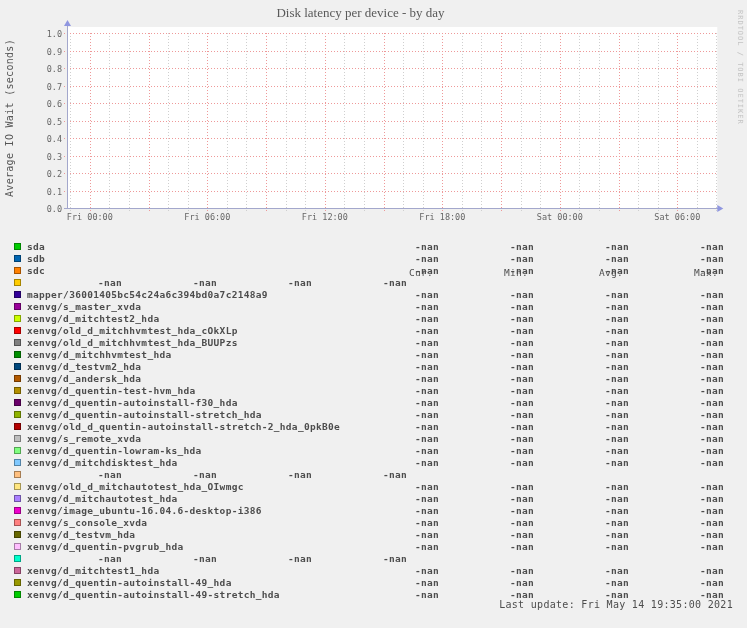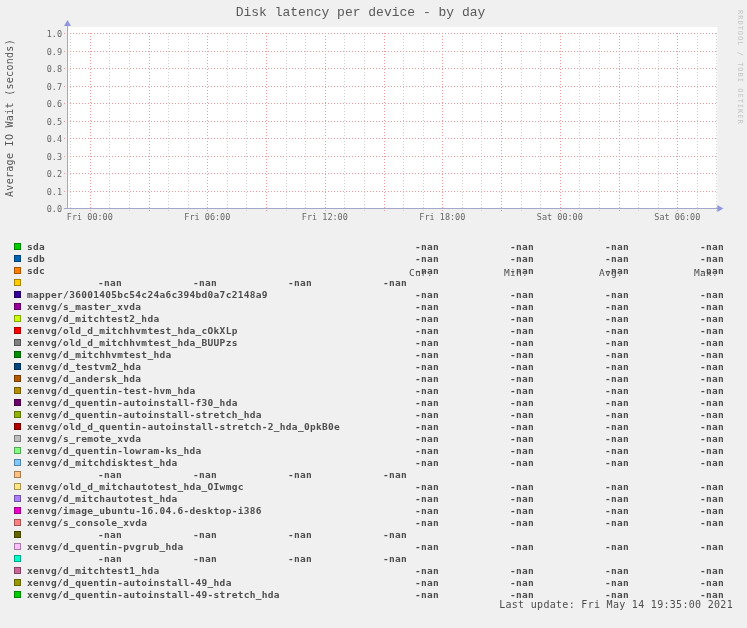--- a/index.html
+++ b/index.html
@@ -1,19 +1,19 @@
 <!DOCTYPE html>
 <html><head>
 <meta charset="utf-8">
 <style>
   html,body{margin:0;padding:0;background:#f0f0f0;}
   #screen{position:relative;width:747px;height:628px;background:#f0f0f0;overflow:hidden;
           font-family:"DejaVu Sans Mono","Liberation Mono",monospace;color:#4d4d4d;}
   #graph-title{position:absolute;top:5px;left:0;width:721px;text-align:center;
-          font-family:Liberation Mono, monospace;font-size:13px;color:#595959;}
+          font-family:Liberation Serif, serif;font-size:13px;color:#595959;}
   #watermark{position:absolute;top:10px;right:3px;writing-mode:vertical-rl;
           font-size:7px;letter-spacing:1px;color:#c3c3c3;}
   #y-axis-title{position:absolute;top:25px;left:4px;height:185px;display:flex;align-items:center;justify-content:center;
           writing-mode:vertical-rl;transform:rotate(180deg);font-size:10px;color:#555;letter-spacing:.3px;}
   #chart-svg{position:absolute;top:0;left:0;}
   .tick-txt{font-family:"DejaVu Sans Mono","Liberation Mono",monospace;font-size:8.5px;fill:#666;}
   #legend{position:absolute;top:227px;left:0;width:747px;}
   .lheader{display:flex;height:13px;padding-left:14px;padding-right:23px;font-size:9.5px;letter-spacing:.3px;}
   .lheader .spacer{flex:1;}
   .lheader .hcell{width:95px;text-align:right;padding-right:6px;box-sizing:border-box;margin-top:40px;}
@@ -324,20 +324,21 @@
       <span class="sw" style="background: rgb(255, 128, 128);"></span>
       <span class="lbl">xenvg/s_console_xvda</span>
       <span class="val">-nan</span>
       <span class="val">-nan</span>
       <span class="val">-nan</span>
       <span class="val">-nan</span>
     </div>
 
     <div class="lrow">
       <span class="sw" style="background: rgb(102, 102, 0);"></span>
+      <span class="lbl">xenvg/d_testvm_hda</span>
       <span class="val">-nan</span>
       <span class="val">-nan</span>
       <span class="val">-nan</span>
       <span class="val">-nan</span>
     </div>
 
     <div class="lrow">
       <span class="sw" style="background: rgb(255, 191, 255);"></span>
       <span class="lbl">xenvg/d_quentin-pvgrub_hda</span>
       <span class="val">-nan</span>

